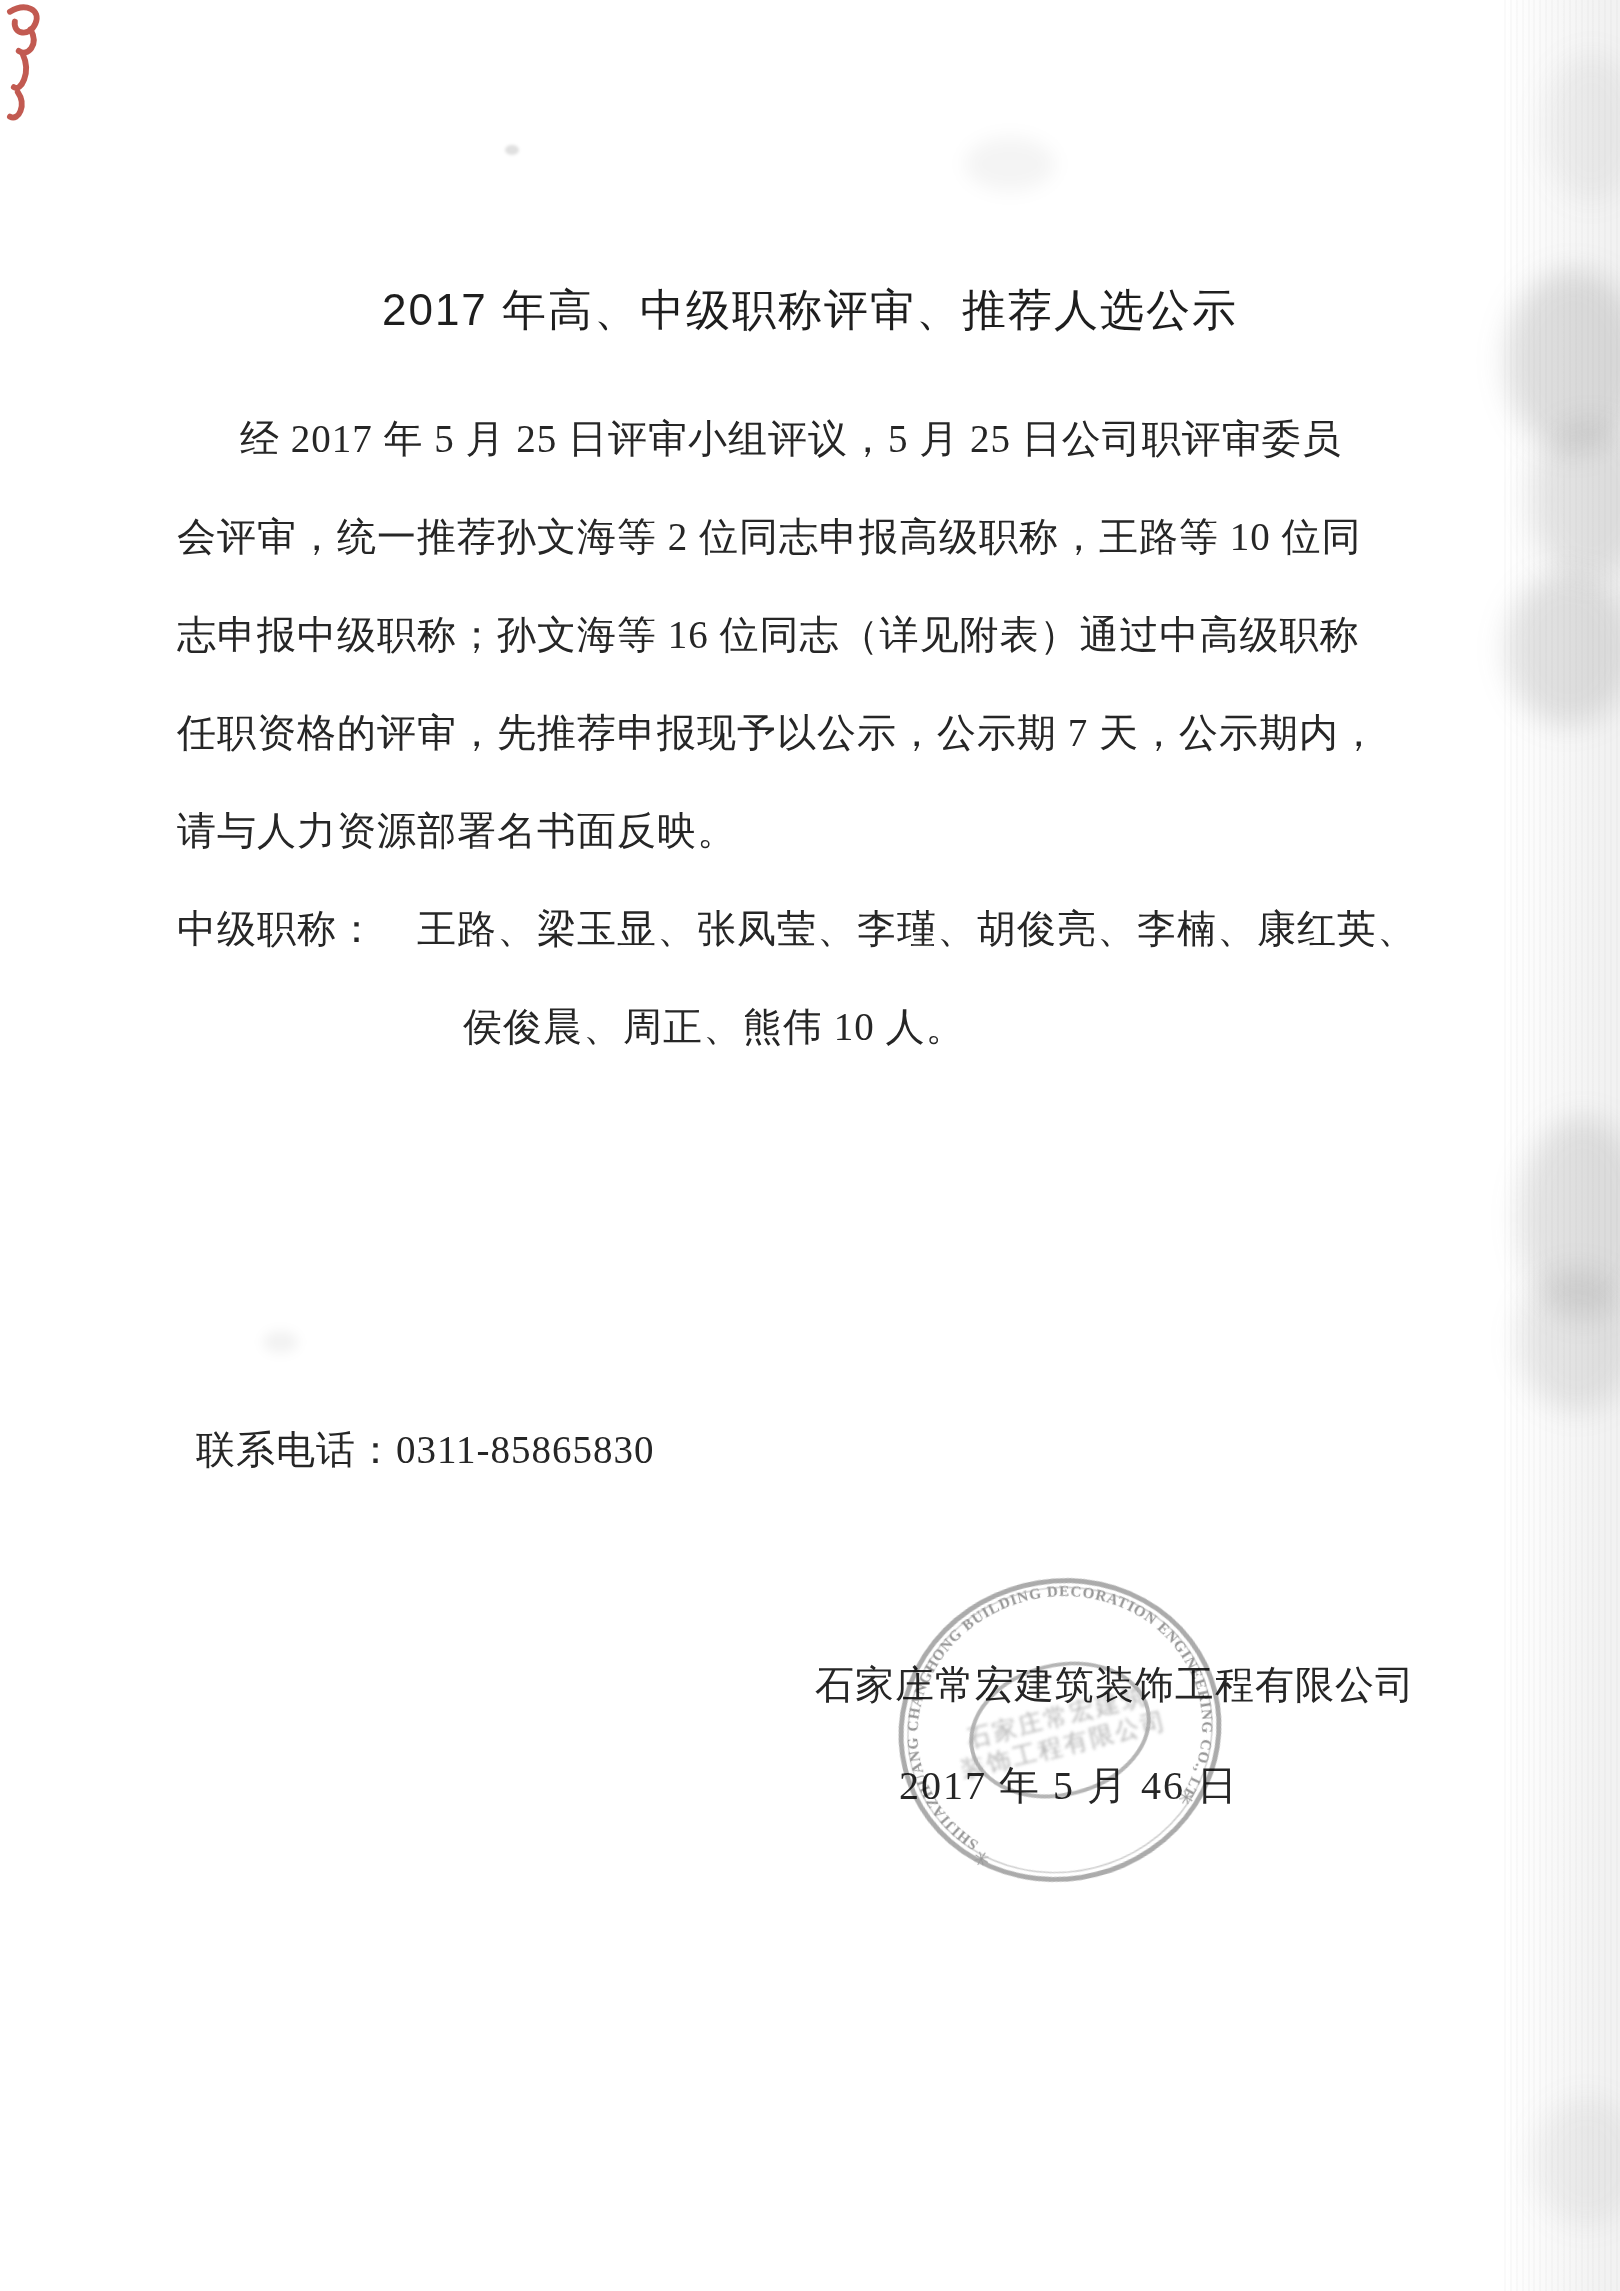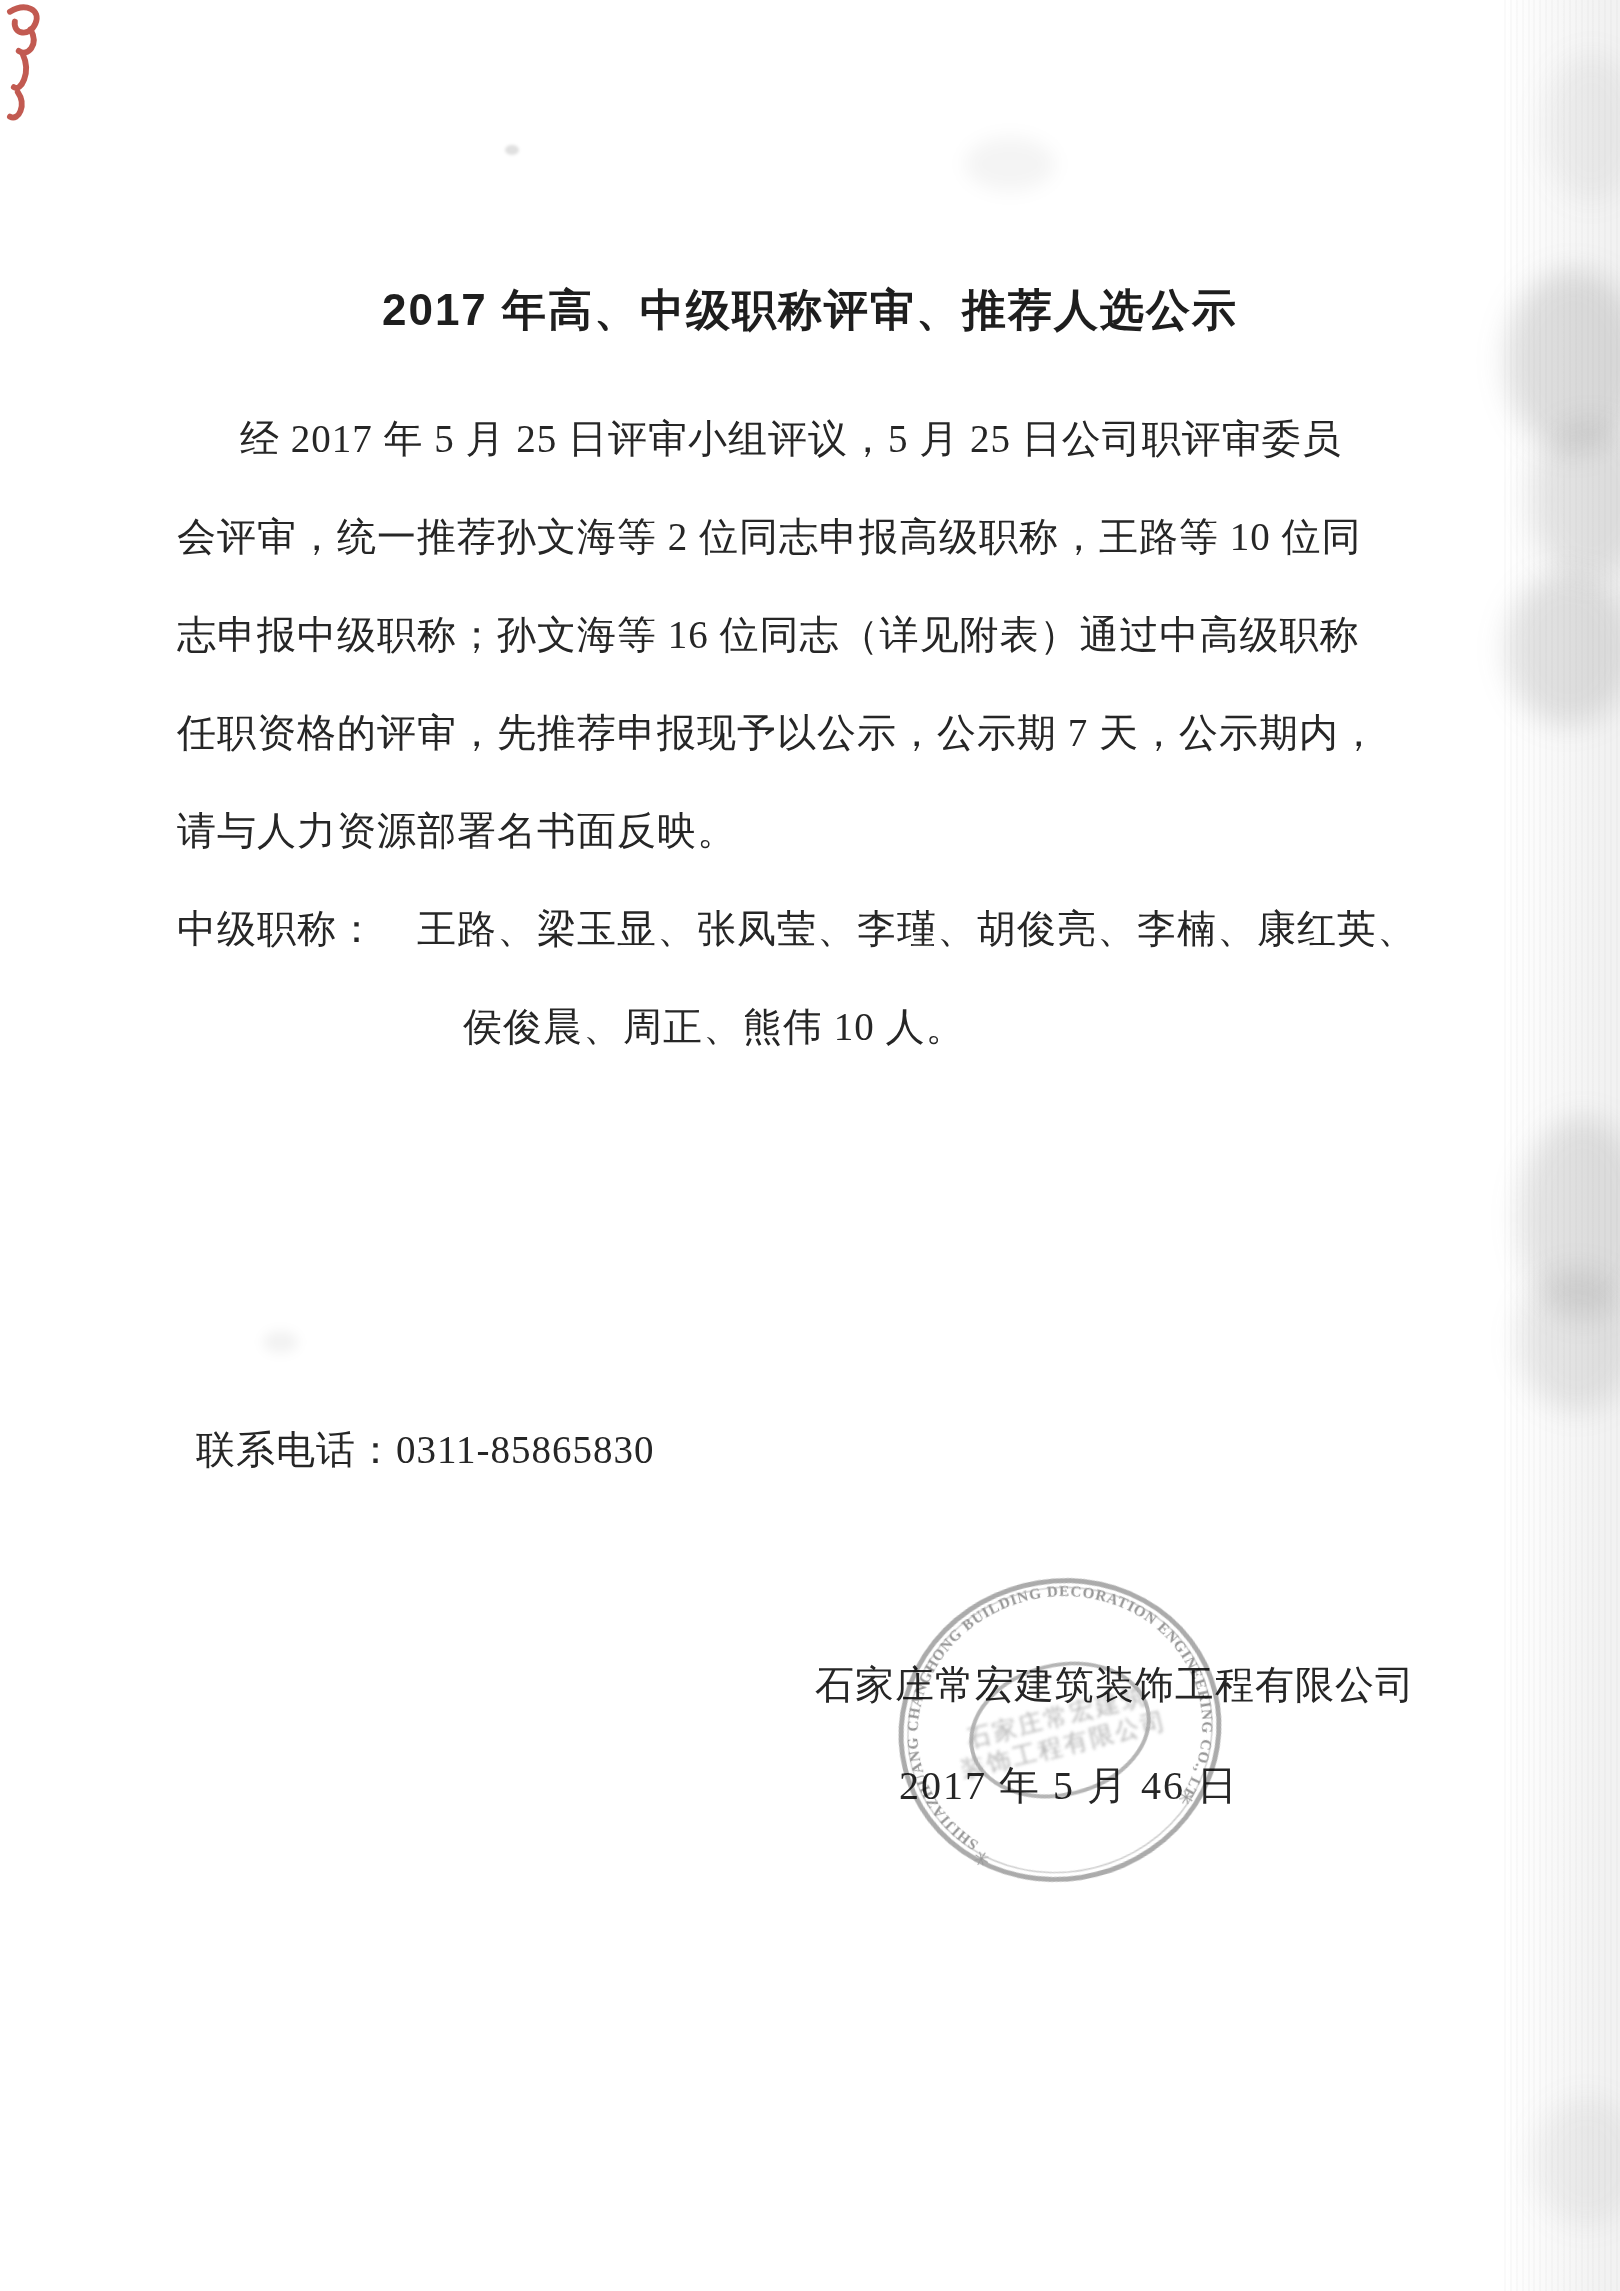--- a/index.html
+++ b/index.html
@@ -30,21 +30,21 @@
   .smudge{position:absolute;border-radius:50%;pointer-events:none;}
   .s1{left:965px;top:137px;width:90px;height:54px;background:rgba(0,0,0,.045);filter:blur(8.8px);}
   .s2{left:505px;top:145px;width:13.7px;height:9.8px;background:rgba(0,0,0,.12);filter:blur(1.5px);}
   .s3{left:263px;top:1331px;width:35px;height:21.6px;background:rgba(0,0,0,.05);filter:blur(5.9px);}
   .scribble{position:absolute;left:0;top:0;width:63px;height:147px;pointer-events:none;}
   
   .title{
     position:absolute;left:0;top:281px;width:100%;margin:0;
     text-align:center;
     font-family:"Liberation Sans","DejaVu Sans",sans-serif;
-    font-weight:700;font-size:44px;letter-spacing:2px;
+    font-weight:400;font-size:44px;letter-spacing:2px;
     color:#1e1e1e;
   }
   .body{position:absolute;left:169px;top:390px;width:1289px;margin-left:8px;}
   .line{
     margin:0;height:98px;line-height:98px;
     font-size:39px;letter-spacing:1px;white-space:nowrap;
     color:var(--ink,#262626);
   }
   .indent-first{text-indent:63px;}
   .indent-wrap{text-indent:286px;}

